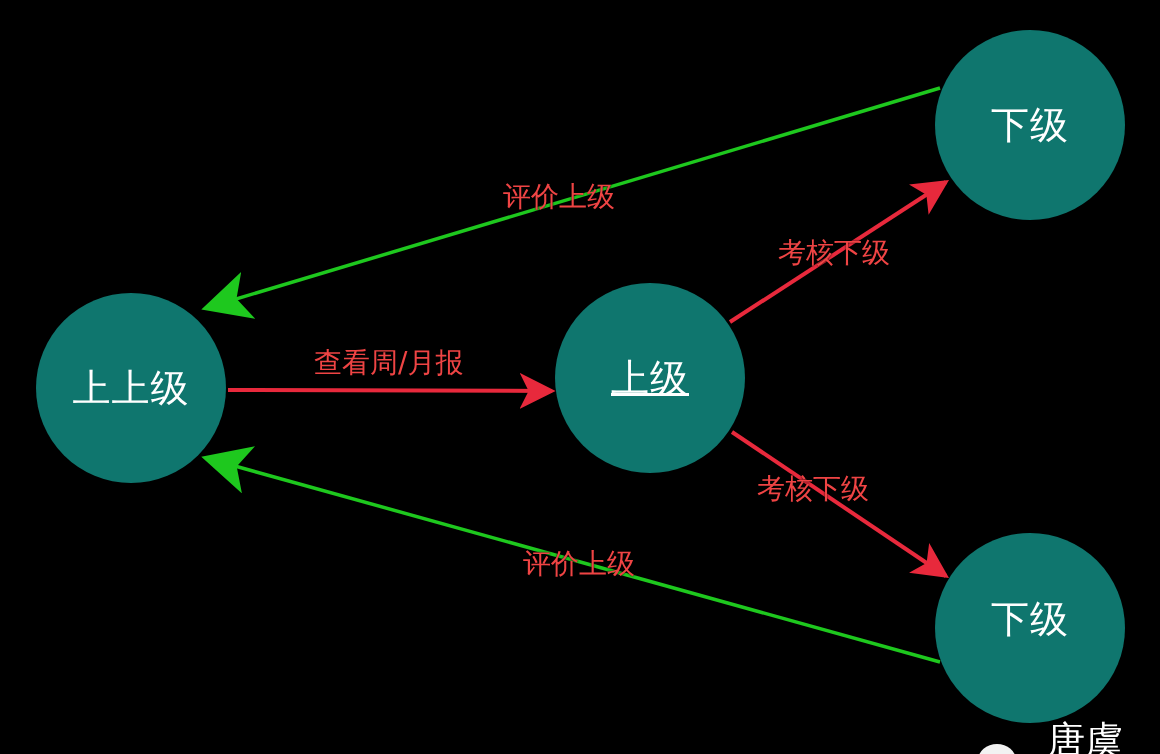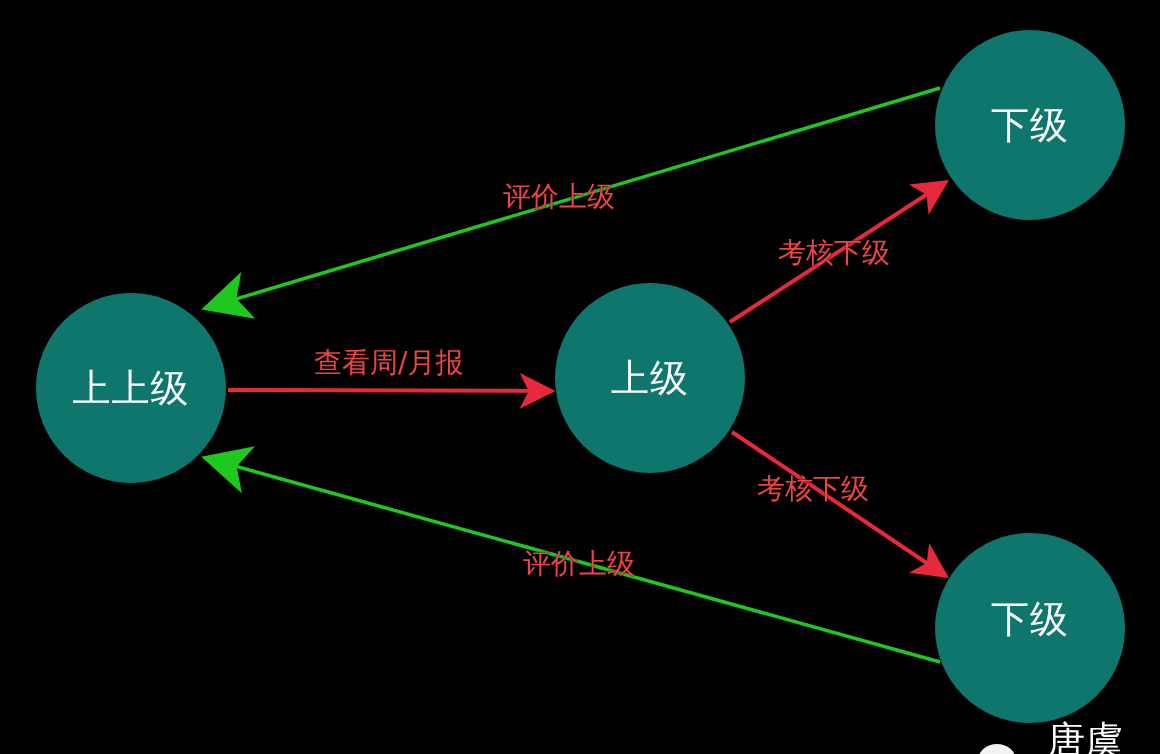--- a/index.html
+++ b/index.html
@@ -38,21 +38,21 @@
   <path d="M228,390 L552,391" stroke="#e8293c" stroke-width="4" fill="none" marker-end="url(#redArrow)"></path>
 
   <path d="M730,322 L946,182" stroke="#e8293c" stroke-width="4" fill="none" marker-end="url(#redArrow)"></path>
 
   <path d="M732,432 L946,576" stroke="#e8293c" stroke-width="4" fill="none" marker-end="url(#redArrow)"></path>
 </svg>
 
 <div class="node" style="left:36px; top:293px;">
   <span>上上级</span>
 </div>
-<div class="node" style="left:555px; top:283px;">
+<div class="node" style="left:555px; top:283px;text-decoration:underline;">
   <span>上级</span>
 </div>
 <div class="node" style="left:935px; top:30px;">
   <span>下级</span>
 </div>
 <div class="node" style="left:935px; top:533px;">
   <span style="margin-top:-18px;">下级</span>
 </div>
 
 <div class="edge-label" style="left:298px; top:344px;margin-left:16px;">查看周/月报</div>

